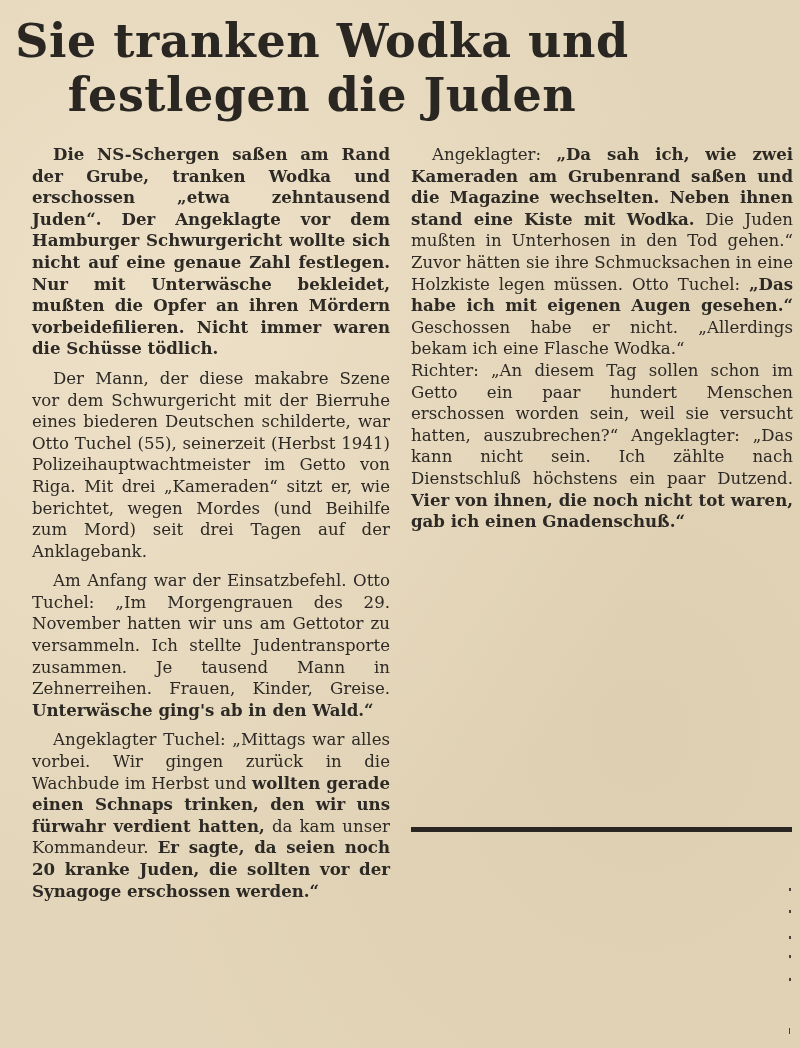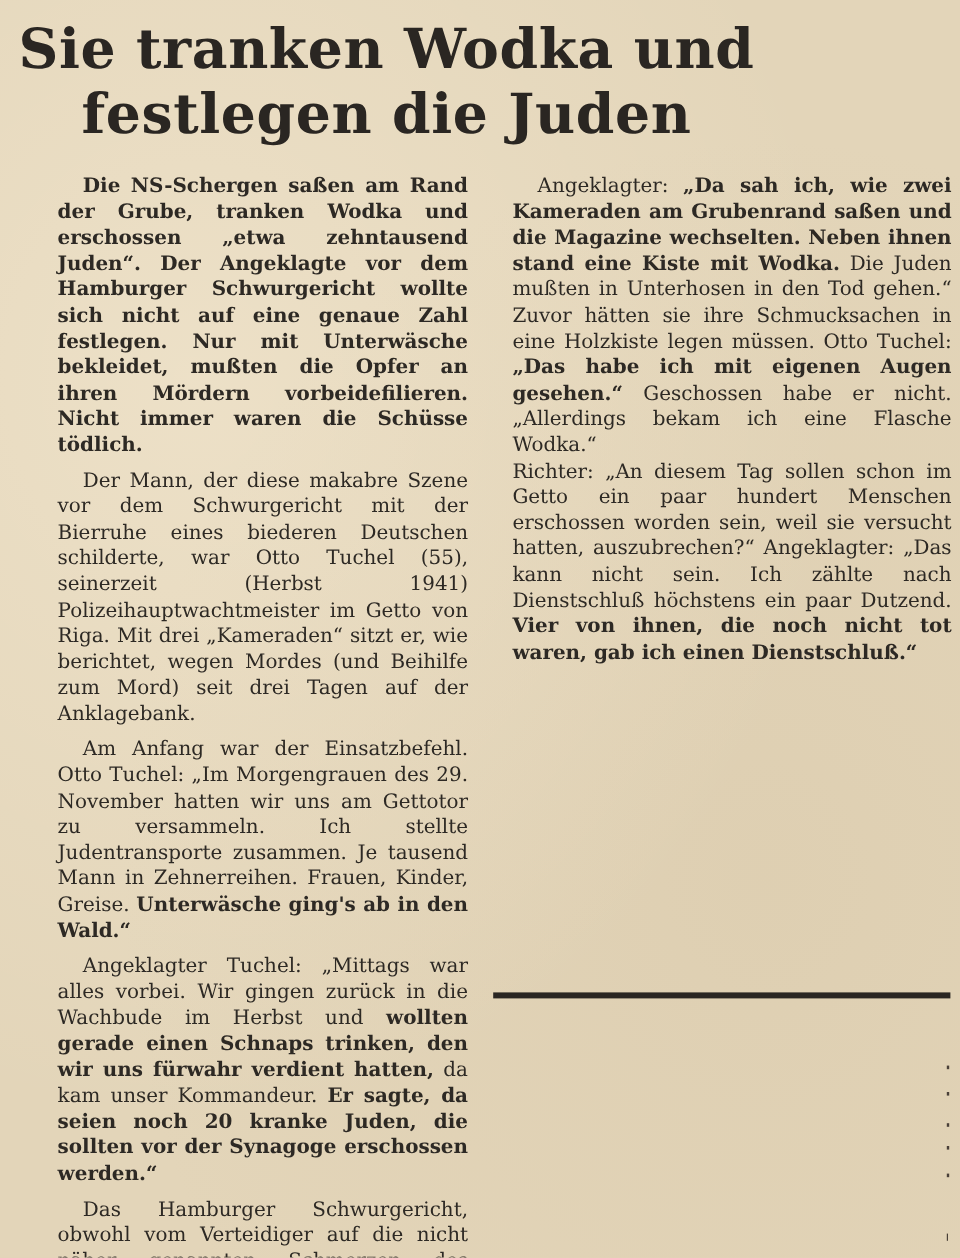--- a/index.html
+++ b/index.html
@@ -24,21 +24,21 @@
       margin: 0;
     }
     .col {
       position: absolute; top: 144px;
       font-size: 16.6px; line-height: 21.6px;
       text-align: justify;
       hyphens: manual;
     }
     .col.left { left: 32px; width: 358px; }
     .col.right { left: 411px; width: 382px; }
-    .col p { margin: 0 0 8px 16px; text-indent: 21px; }
+    .col p { margin: 0 0 8px 0; text-indent: 21px; }
     .col p.noindent { text-indent: 0; }
     .col p.tight { margin-bottom: 0; }
     .b { font-weight: bold; }
     .rule {
       position: absolute; left: 411px; top: 827px;
       width: 381px; height: 5px; background: #2a2622;
     }
     .margin-dots {
       position: absolute; left: 789px; top: 880px;
       width: 3px; height: 160px;
@@ -53,26 +53,25 @@
 <h1 class="headline">
   <span>Sie tranken Wodka und</span><br>
   <span>festlegen die Juden</span>
 </h1>
 
 <div class="col left">
   <p><span class="b">Die NS-Schergen saßen am Rand der Grube, tranken Wodka und erschossen „etwa zehntausend Juden“. Der Angeklagte vor dem Hamburger Schwurgericht wollte sich nicht auf eine genaue Zahl festlegen. Nur mit Unterwäsche bekleidet, mußten die Opfer an ihren Mördern vorbeidefilieren. Nicht immer waren die Schüsse tödlich.</span></p>
   <p><span>Der Mann, der diese makabre Szene vor dem Schwurgericht mit der Bierruhe eines biederen Deutschen schilderte, war Otto Tuchel (55), seinerzeit (Herbst 1941) Polizeihauptwachtmeister im Getto von Riga. Mit drei „Kameraden“ sitzt er, wie berichtet, wegen Mordes (und Beihilfe zum Mord) seit drei Tagen auf der Anklagebank.</span></p>
   <p><span>Am Anfang war der Einsatzbefehl. Otto Tuchel: „Im Morgengrauen des 29. November hatten wir uns am Gettotor zu versammeln. Ich stellte Judentransporte zusammen. Je tausend Mann in Zehnerreihen. Frauen, Kinder, Greise. </span><span class="b">Unterwäsche ging's ab in den Wald.“</span></p>
   <p><span>Angeklagter Tuchel: „Mittags war alles vorbei. Wir gingen zurück in die Wachbude im Herbst und </span><span class="b">wollten gerade einen Schnaps trinken, den wir uns fürwahr verdient hatten,</span><span> da kam unser Kommandeur. </span><span class="b">Er sagte, da seien noch 20 kranke Juden, die sollten vor der Synagoge erschossen werden.“</span></p>
-  <p><span>Das Hamburger Schwurgericht, obwohl vom Verteidiger auf die nicht näher genannten Schmerzen des Angeklagten gerade an diesem Verhandlungstage hingewiesen, machte keine</span></p>
 </div>
 
 <div class="col right">
   <p class="tight"><span>Angeklagter: </span><span class="b">„Da sah ich, wie zwei Kameraden am Grubenrand saßen und die Magazine wechselten. Neben ihnen stand eine Kiste mit Wodka.</span><span> Die Juden mußten in Unterhosen in den Tod gehen.“ Zuvor hätten sie ihre Schmucksachen in eine Holzkiste legen müssen. Otto Tuchel: </span><span class="b">„Das habe ich mit eigenen Augen gesehen.“</span><span> Geschossen habe er nicht. „Allerdings bekam ich eine Flasche Wodka.“</span></p>
-  <p class="noindent"><span>Richter: „An diesem Tag sollen schon im Getto ein paar hundert Menschen erschossen worden sein, weil sie versucht hatten, auszubrechen?“ Angeklagter: „Das kann nicht sein. Ich zählte nach Dienstschluß höchstens ein paar Dutzend. </span><span class="b">Vier von ihnen, die noch nicht tot waren, gab ich einen Dienstschluß.“</span></p>
+  <p class="noindent"><span>Richter: „An diesem Tag sollen schon im Getto ein paar hundert Menschen erschossen worden sein, weil sie versucht hatten, auszubrechen?“ Angeklagter: „Das kann nicht sein. Ich zählte nach Dienstschluß höchstens ein paar Dutzend. </span><span class="b">Vier von ihnen, die noch nicht tot waren, gab ich einen Gnadenschuß.“</span></p>
 </div>
 
 <div class="rule"></div>
 
 <div class="margin-dots">
   <span style="top:8px"></span>
   <span style="top:30px"></span>
   <span style="top:56px"></span>
   <span style="top:75px"></span>
   <span style="top:98px"></span>

